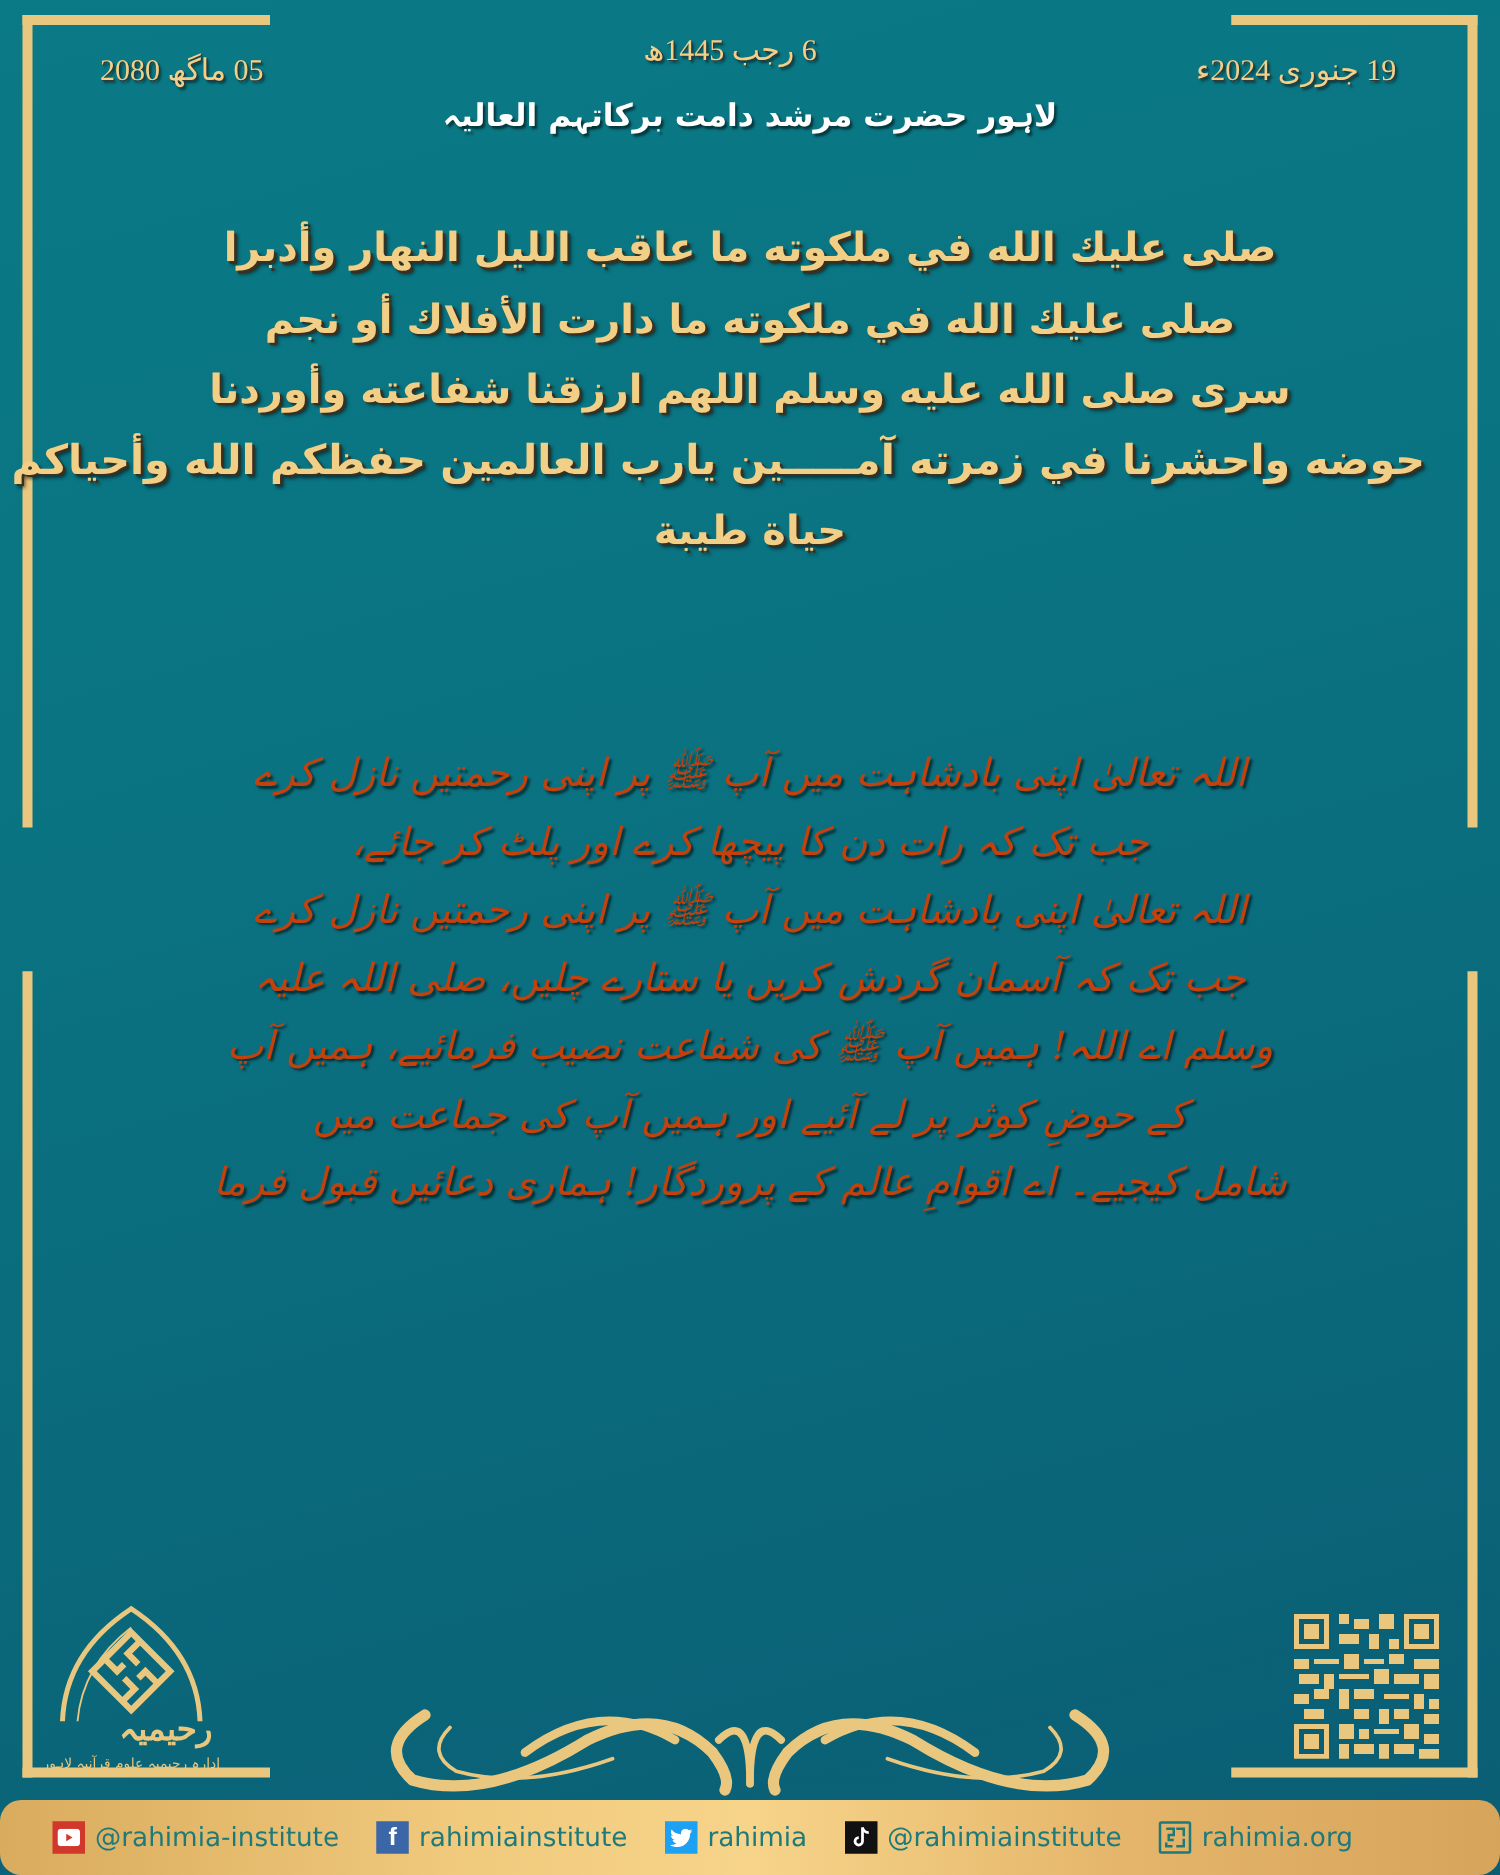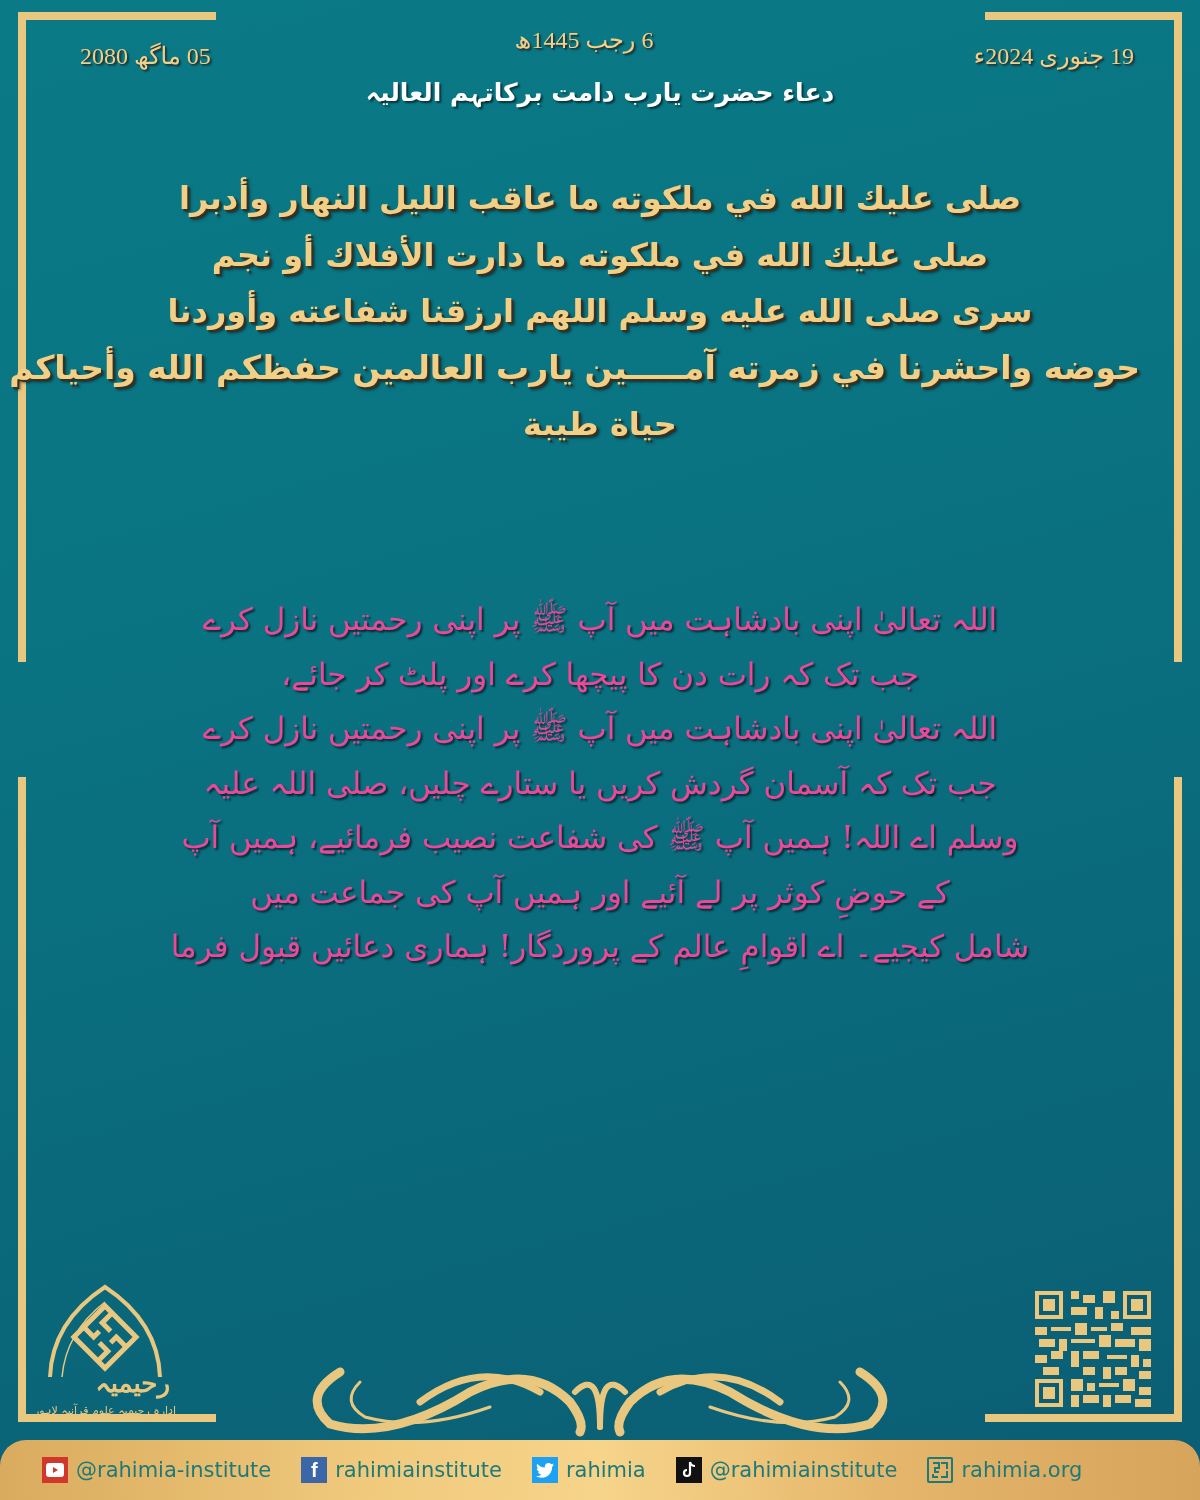--- a/index.html
+++ b/index.html
@@ -15,21 +15,21 @@
     position: absolute;
     top: 42px;
     font-family: "Liberation Serif", serif;
     font-size: 24px;
     color: #f2d08a;
     text-shadow: 1px 1px 0 #2a3a3a, 2px 2px 2px rgba(0,0,0,0.5);
     direction: rtl;
     white-space: nowrap;
   }
   .date-left { left: 80px; }
-  .date-right { right: 66px; }
+  .date-right { right: 83px; }
   .date-center {
     top: 26px; left: 0; width: 1168px; text-align: center;
   }
   .title {
     position: absolute; top: 78px; left: 0; width: 1200px;
     text-align: center; direction: rtl;
     font-family: "DejaVu Sans", sans-serif;
     font-size: 25px; font-weight: bold; color: #ffffff;
     text-shadow: 2px 2px 2px rgba(0,0,0,0.55);
   }
@@ -47,23 +47,24 @@
     white-space: nowrap;
   }
   .urdu-block {
     position: absolute; top: 592px; left: 120px; width: 960px;
     text-align: center; direction: rtl;
   }
   .urdu-line {
     font-family: "DejaVu Serif", serif;
     font-size: 31px;
     line-height: 54.5px;
-    color: #ec4899;
+    color: #c2410c;
     text-shadow: 2px 2px 2px rgba(0,0,0,0.6);
     white-space: nowrap;
+    font-style: italic;
   }
   .logo {
     position: absolute; left: 40px; top: 1282px; width: 130px; height: 150px;
   }
   .logo-caption {
     position: absolute; left: 30px; top: 1404px; width: 150px;
     font-size: 11px; color: #e9c77f; text-align: center; direction: rtl;
     font-family: "DejaVu Sans", sans-serif;
   }
   .logo-name {
@@ -77,20 +78,21 @@
   .ornament {
     position: absolute; left: 300px; top: 1362px; width: 600px; height: 76px;
   }
   .footer {
     position: absolute; left: 0; top: 1440px; width: 1200px; height: 60px;
     background: linear-gradient(90deg, #d9ab5e 0%, #f0c97c 30%, #f6d48a 50%, #e4b56a 75%, #d7a45c 100%);
     border-top-left-radius: 26px;
     border-top-right-radius: 26px;
     display: flex; align-items: center;
     padding-left: 42px;
+    border-radius: 17px;
   }
   .social {
     display: flex; align-items: center;
     height: 30px;
     margin-right: 30px;
   }
   .social-icon {
     width: 26px; height: 26px; display: inline-flex;
     align-items: center; justify-content: center;
     margin-right: 8px; flex-shrink: 0;
@@ -111,21 +113,21 @@
 <div class="frame-bar" style="left:18px; top:777px; width:8px; height:645px;"></div>
 <div class="frame-bar" style="left:1174px; top:12px; width:8px; height:650px;"></div>
 <div class="frame-bar" style="left:1174px; top:777px; width:8px; height:645px;"></div>
 <div class="frame-bar" style="left:18px; top:1414px; width:198px; height:8px;"></div>
 <div class="frame-bar" style="left:985px; top:1414px; width:197px; height:8px;"></div>
 
 <div class="date date-left">05 ماگھ 2080</div>
 <div class="date date-center">6 رجب 1445ھ</div>
 <div class="date date-right">19 جنوری 2024ء</div>
 
-<div class="title">دعاء حضرت يارب دامت برکاتہم العالیہ</div>
+<div class="title">لاہور حضرت مرشد دامت برکاتہم العالیہ</div>
 
 <div class="arabic-block">
   <div class="arabic-line">صلى عليك الله في ملكوته ما عاقب الليل النهار وأدبرا</div>
   <div class="arabic-line">صلى عليك الله في ملكوته ما دارت الأفلاك أو نجم</div>
   <div class="arabic-line">سرى صلى الله عليه وسلم اللهم ارزقنا شفاعته وأوردنا</div>
   <div class="arabic-line" style="font-size:33px;">حوضه واحشرنا في زمرته آمـــــين يارب العالمين حفظكم الله وأحياكم</div>
   <div class="arabic-line">حياة طيبة</div>
 </div>
 
 <div class="urdu-block">

